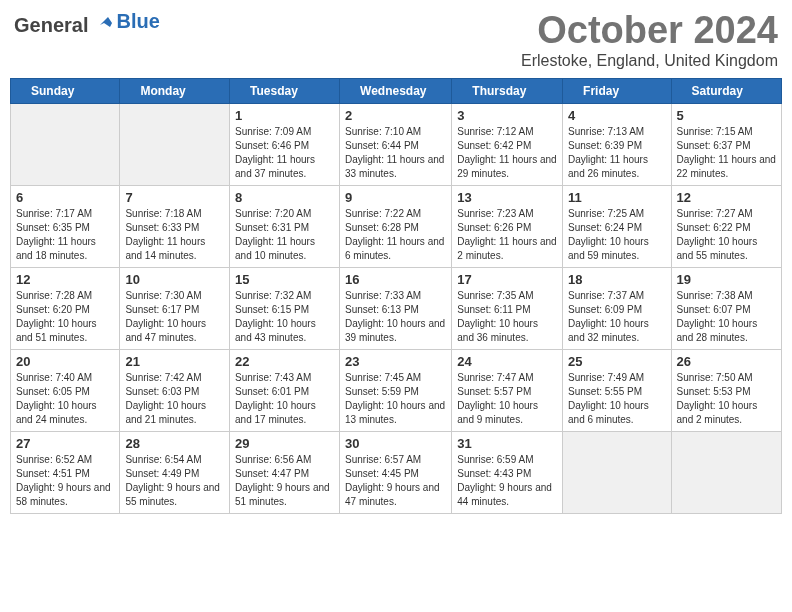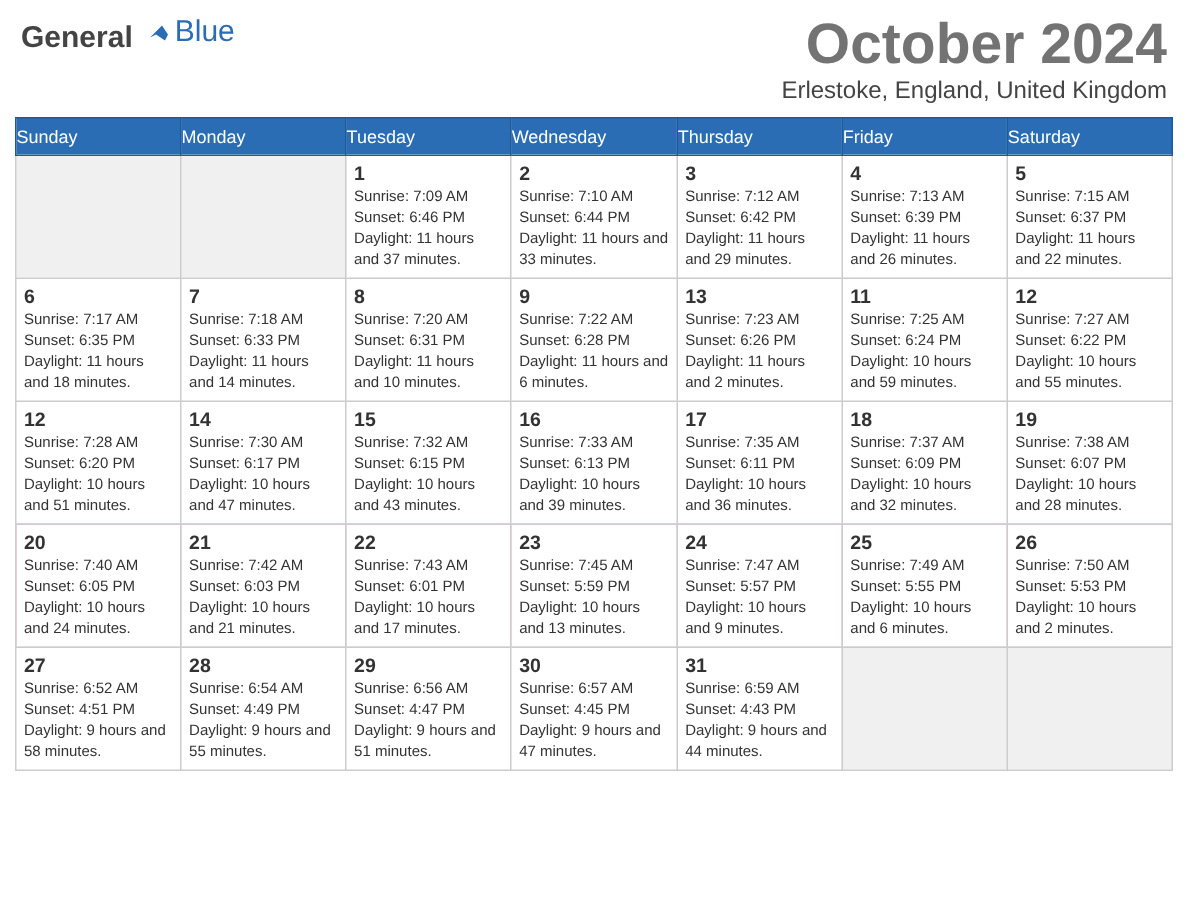--- a/index.html
+++ b/index.html
@@ -38,22 +38,22 @@
     }
     .calendar {
       width: 100%;
       border-collapse: collapse;
       border: 1px solid #ccc;
     }
     .calendar th {
       background: #2a6db5;
       color: #fff;
       font-size: 12px;
-      font-weight: normal;
-      padding: 5px 0;
+      font-weight: bold;
+      padding: 5px 20px;
       text-align: left;
       border: 1px solid #1e5a9a;
     }
     .calendar td {
       border: 1px solid #ccc;
       vertical-align: top;
       padding: 4px 5px;
       width: 113px;
       min-height: 80px;
       font-size: 10px;
@@ -83,21 +83,21 @@
 <body>
 
 <div class="header">
   <div class="logo">
     <div style="display:flex;align-items:center;">
       <span style="font-size:20px;font-weight:bold;color:#444;">General</span>
       <svg width="26" height="20" viewBox="0 0 26 20" style="margin-left:2px;margin-top:-2px;">
         <polygon points="10,10 18,2 22,8 26,0 20,12 14,8" fill="#2a6db5"></polygon>
       </svg>
     </div>
-    <span style="font-size:20px;font-weight:normal;color:#2a6db5;margin-top:-4px;">Blue</span>
+    <span style="font-size:20px;font-weight:bold;color:#2a6db5;margin-top:-4px;">Blue</span>
   </div>
   <div class="title-block">
     <div class="month-title">October 2024</div>
     <div class="location-title">Erlestoke, England, United Kingdom</div>
   </div>
 </div>
 
 <table class="calendar">
   <thead>
     <tr>
@@ -164,21 +164,21 @@
           <span class="day-number">12</span>
           <div class="day-info">Sunrise: 7:27 AM<br>Sunset: 6:22 PM<br>Daylight: 10 hours and 55 minutes.</div>
         </td>
       </tr>
       <tr>
         <td>
           <span class="day-number">12</span>
           <div class="day-info">Sunrise: 7:28 AM<br>Sunset: 6:20 PM<br>Daylight: 10 hours and 51 minutes.</div>
         </td>
         <td>
-          <span class="day-number">14</span>
+          <span class="day-number">10</span>
           <div class="day-info">Sunrise: 7:30 AM<br>Sunset: 6:17 PM<br>Daylight: 10 hours and 47 minutes.</div>
         </td>
         <td>
           <span class="day-number">15</span>
           <div class="day-info">Sunrise: 7:32 AM<br>Sunset: 6:15 PM<br>Daylight: 10 hours and 43 minutes.</div>
         </td>
         <td>
           <span class="day-number">16</span>
           <div class="day-info">Sunrise: 7:33 AM<br>Sunset: 6:13 PM<br>Daylight: 10 hours and 39 minutes.</div>
         </td>

